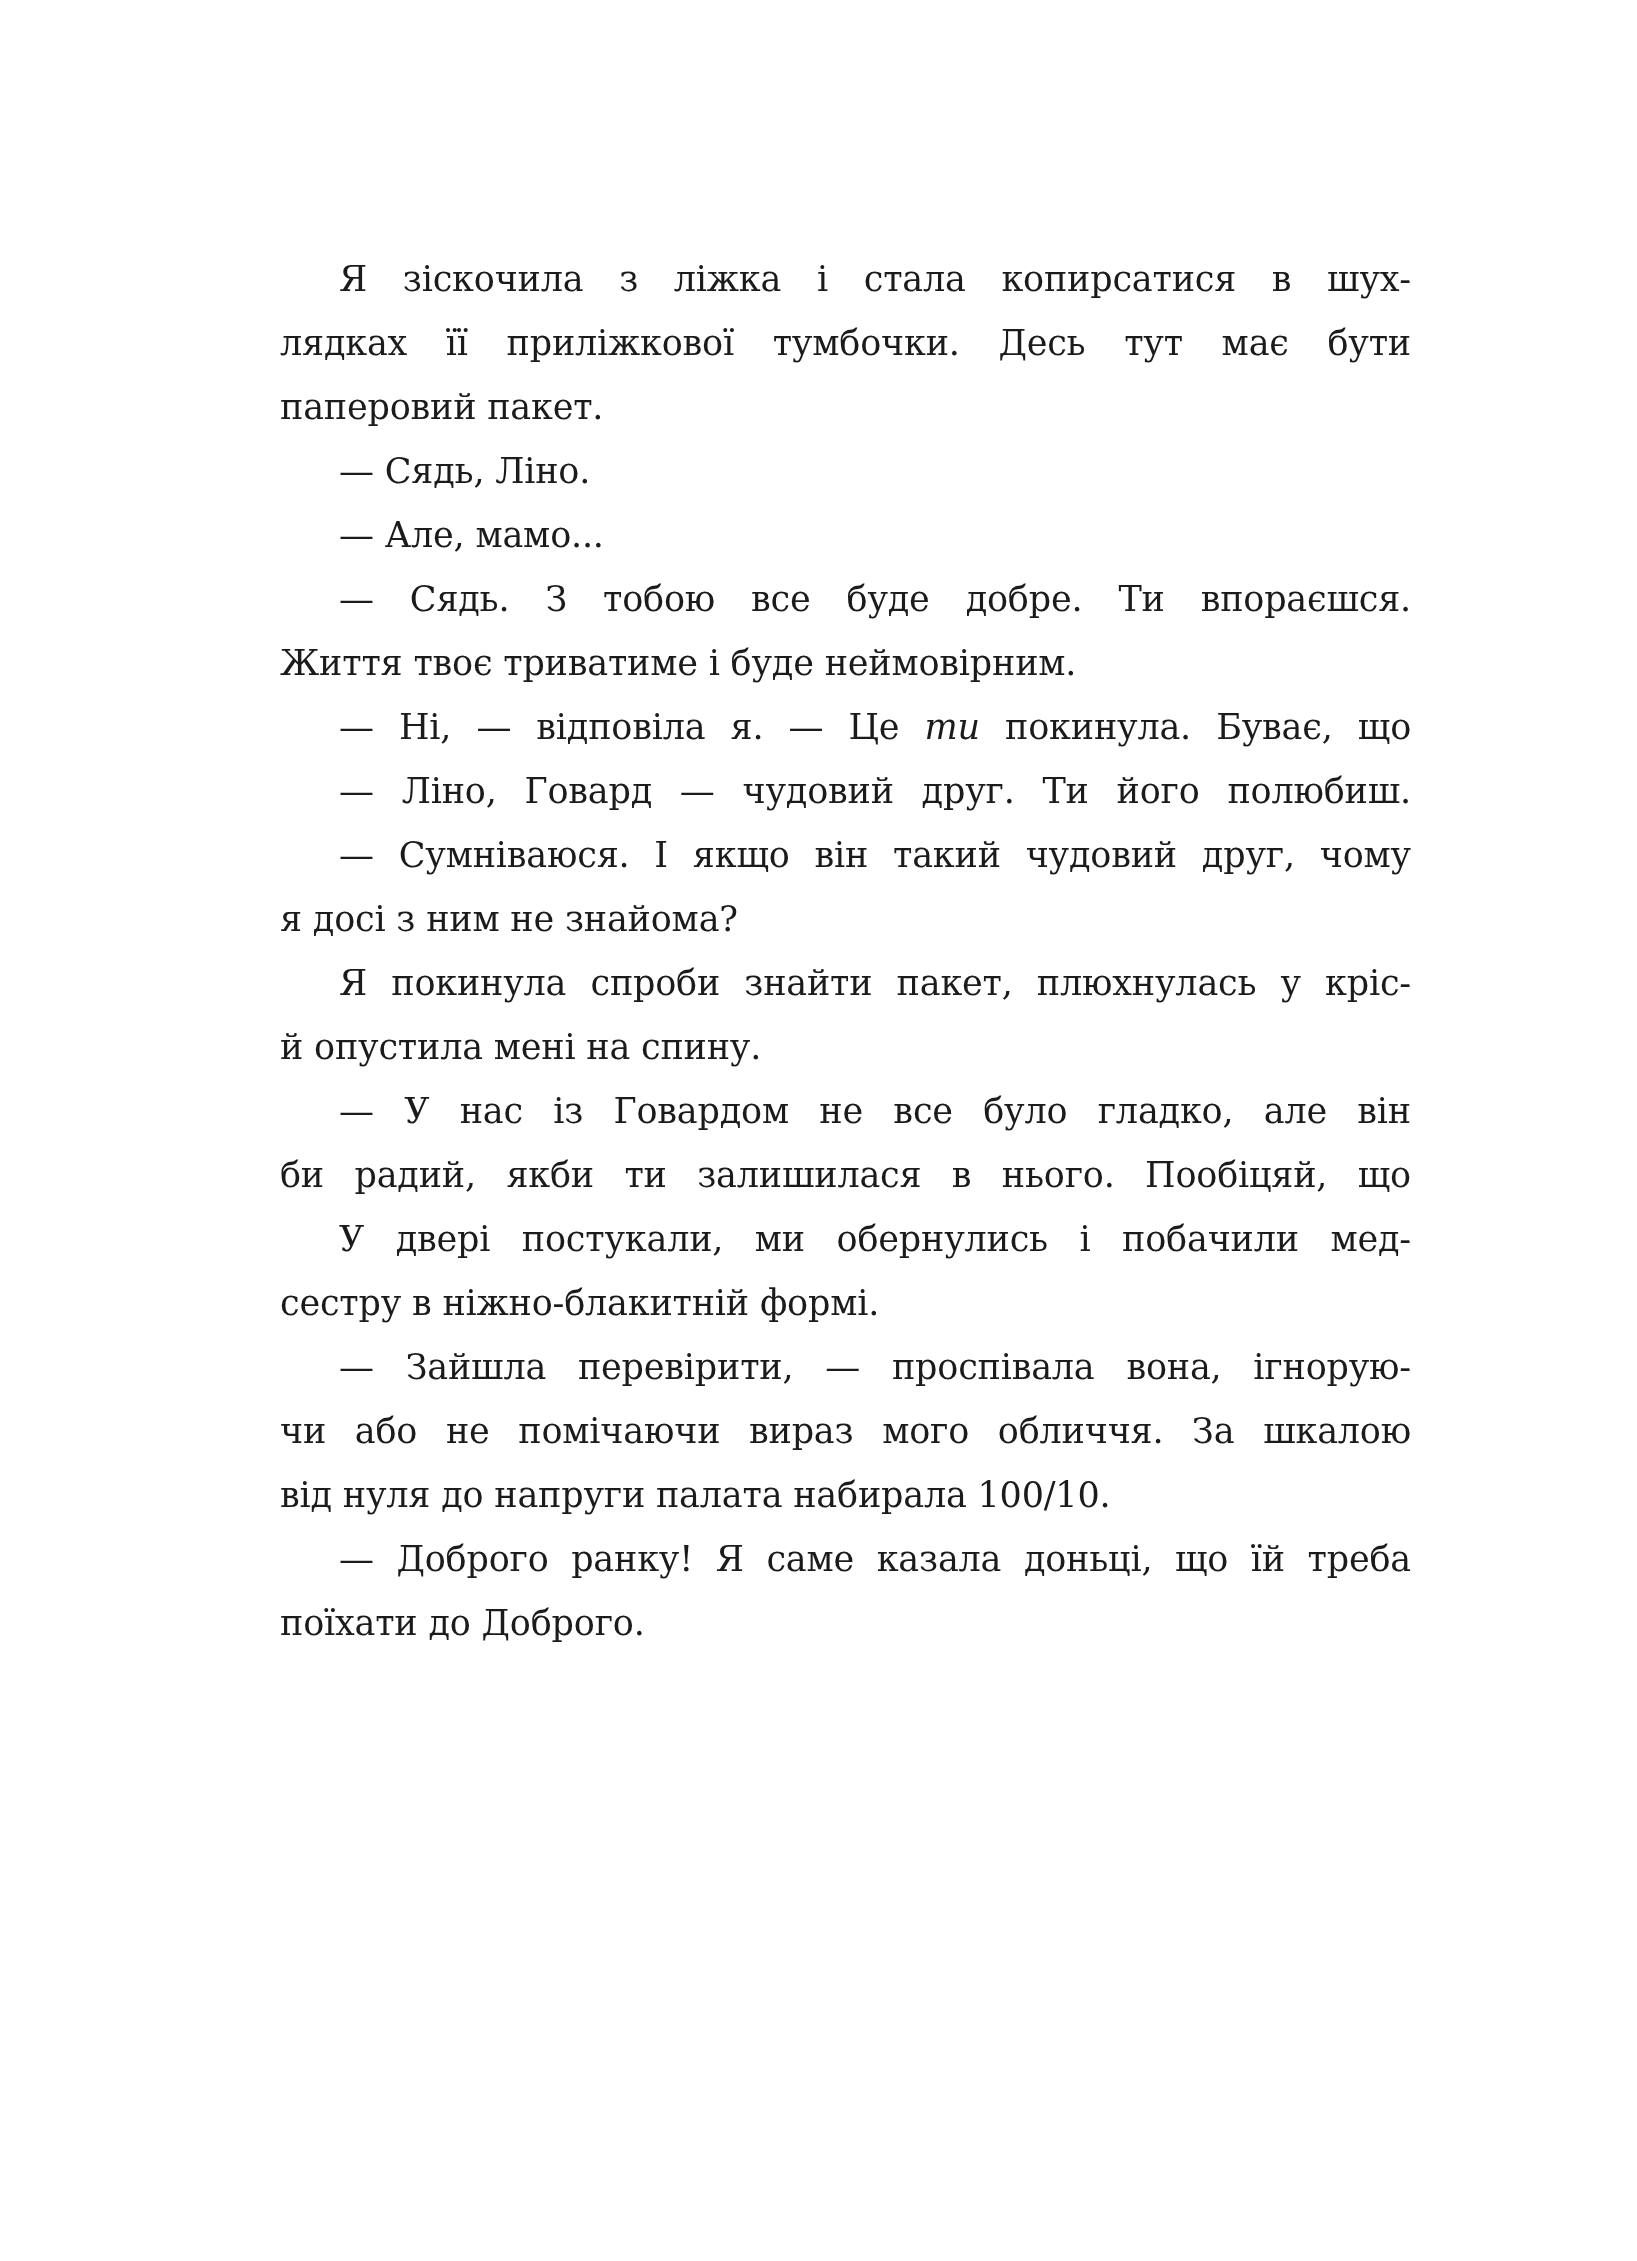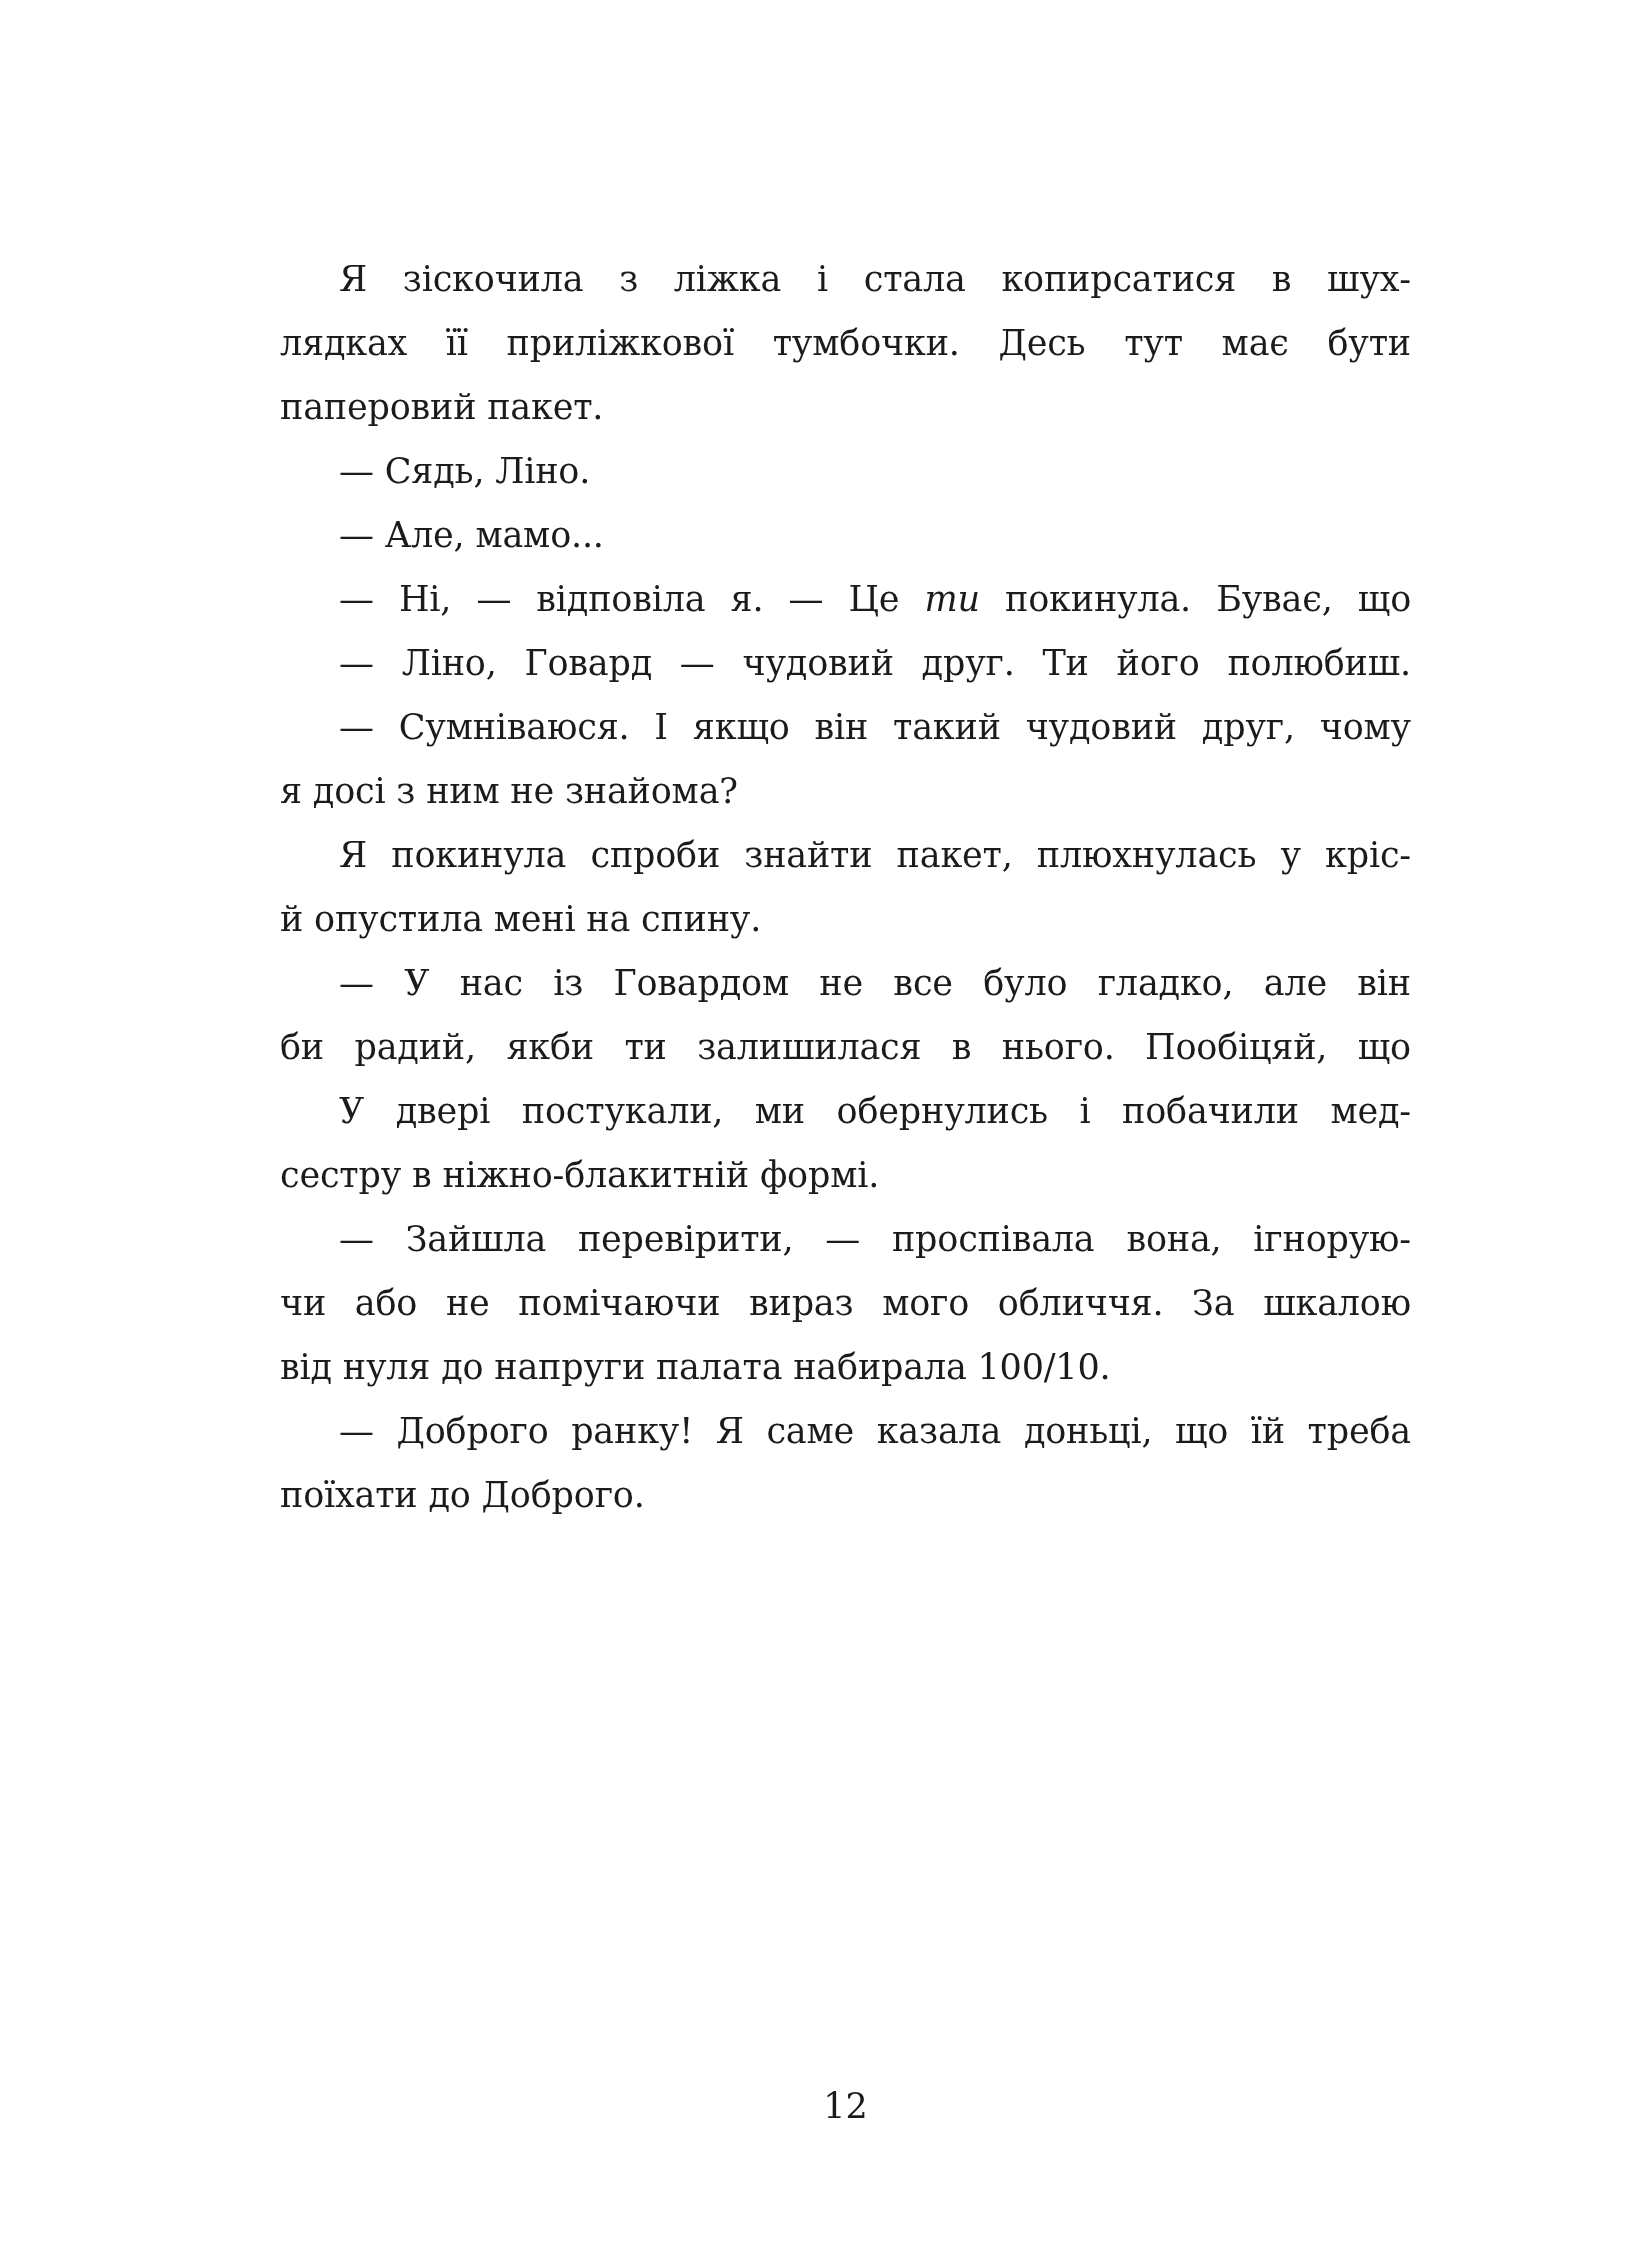--- a/index.html
+++ b/index.html
@@ -77,20 +77,24 @@
     </div>
 
     <div>
       <span class="line left indent">— Сядь, Ліно.</span>
     </div>
 
     <div>
       <span class="line left indent">— Але, мамо...</span>
     </div>
 
+    <div>
+      <span class="line justify indent">— Сядь. З тобою все буде добре. Ти впораєшся.</span>
+      <span class="line left">Життя твоє триватиме і буде неймовірним.</span>
+    </div>
 
     <div>
       <span class="line justify indent"><span>— Ні, — відповіла я. — Це </span><span class="it">ти</span><span> покинула. Буває, що</span></span>
     </div>
 
     <div>
       <span class="line justify indent">— Ліно, Говард — чудовий друг. Ти його полюбиш.</span>
     </div>
 
     <div>
@@ -122,15 +126,14 @@
       <span class="line left">від нуля до напруги палата набирала 100/10.</span>
     </div>
 
     <div>
       <span class="line justify indent">— Доброго ранку! Я саме казала доньці, що їй треба</span>
       <span class="line left">поїхати до Доброго.</span>
     </div>
 
   </div>
 
-  <div class="page-number">12</div>
 </div>
 
 
 </body></html>

